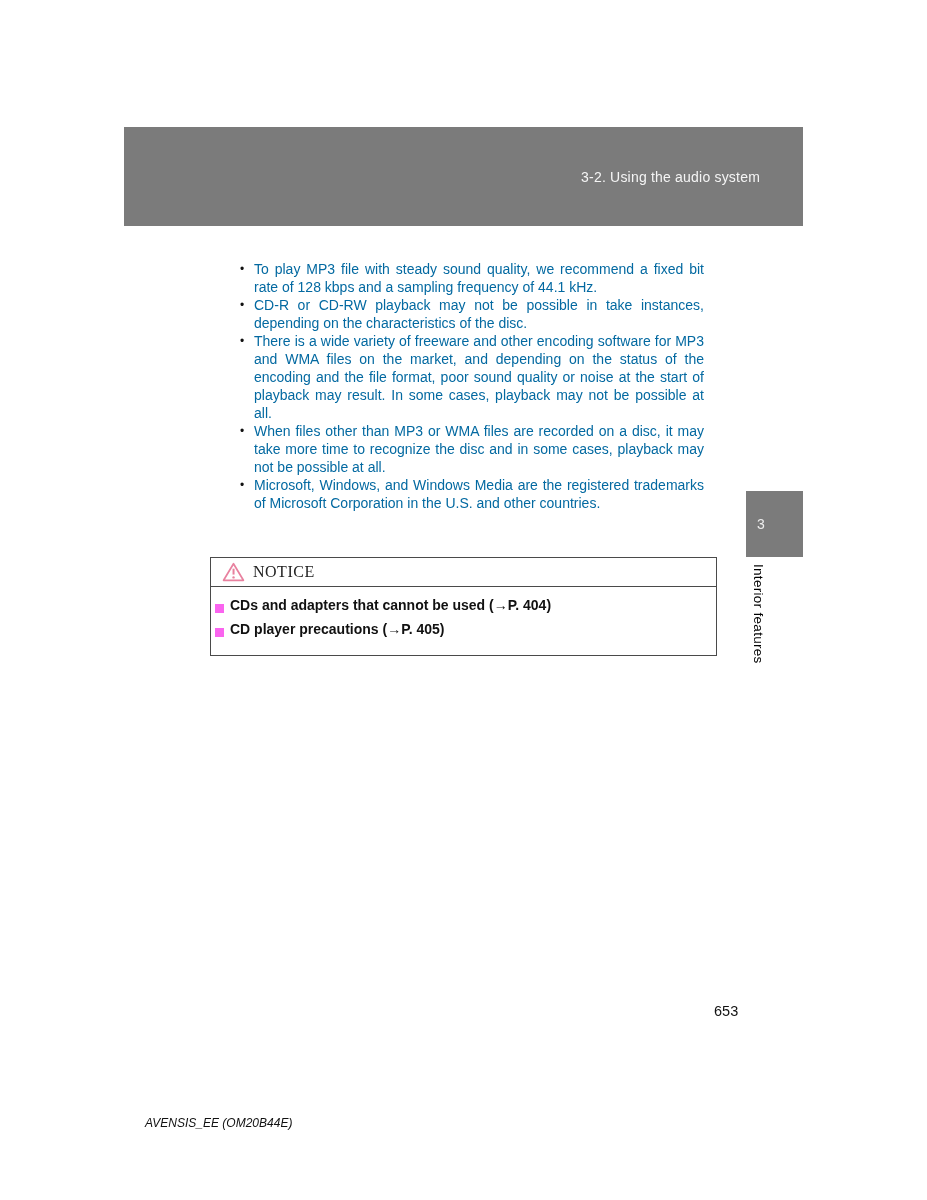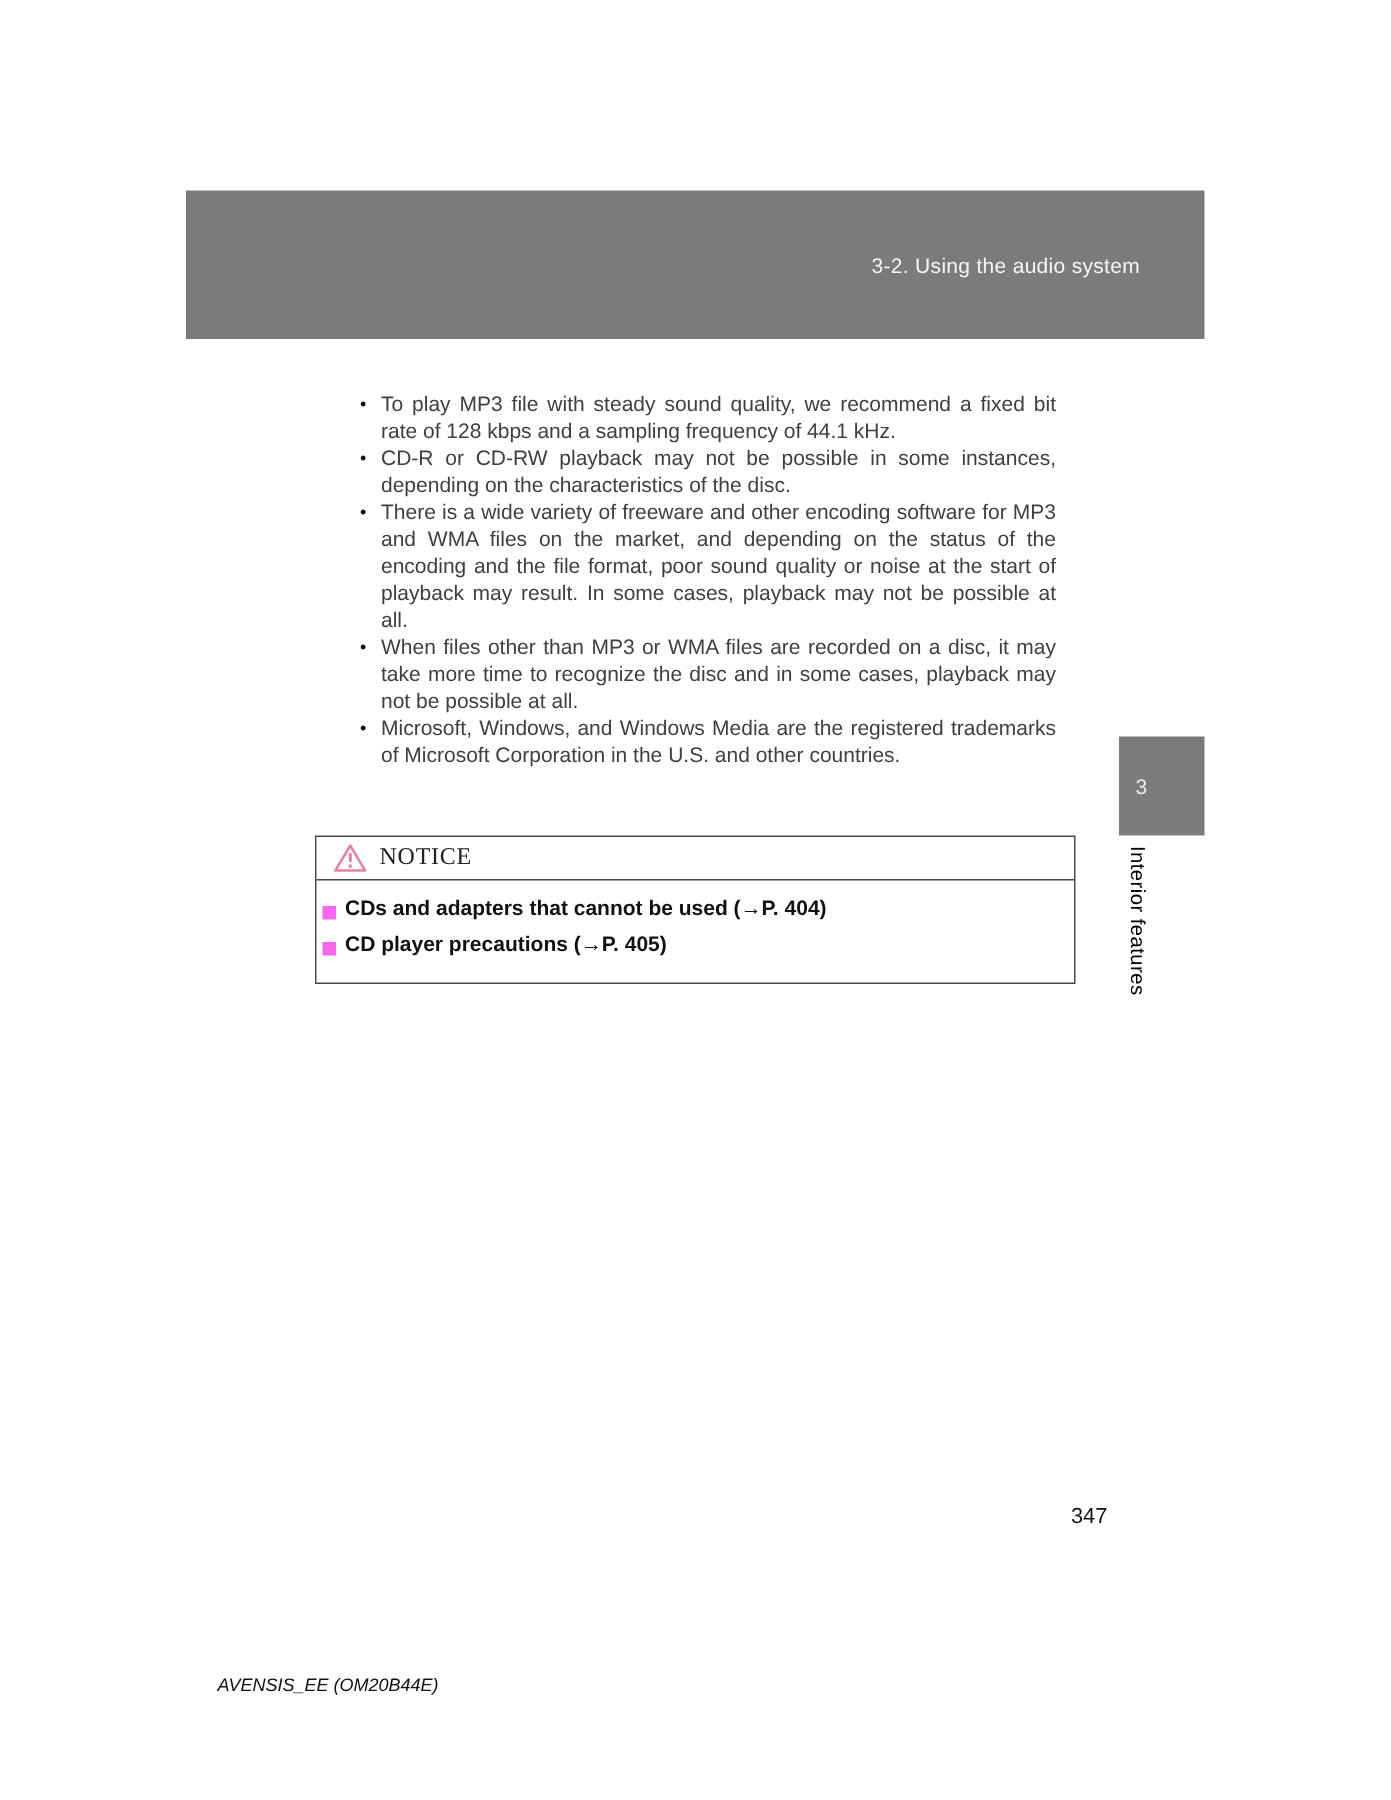--- a/index.html
+++ b/index.html
@@ -59,21 +59,21 @@
     width: 14px;
     font-size: 12px;
     line-height: 18px;
     color: #111;
   }
   .bullet-text {
     flex: 1;
     font-size: 14px;
     line-height: 18px;
     text-align: justify;
-    color: #404040;
+    color: #0369a1;
   }
 
   
   .notice-box {
     position: absolute;
     left: 210px; top: 557px;
     width: 507px; height: 99px;
     border: 1px solid #4a4a4a;
     background: #ffffff;
   }
@@ -157,21 +157,21 @@
   <div class="content">
     <div class="bullet-list">
 
         <div class="bullet-item">
           <span class="bullet-marker">•</span>
           <span class="bullet-text">To play MP3 file with steady sound quality, we recommend a fixed bit rate of 128 kbps and a sampling frequency of 44.1 kHz.</span>
         </div>
 
         <div class="bullet-item">
           <span class="bullet-marker">•</span>
-          <span class="bullet-text">CD-R or CD-RW playback may not be possible in some instances, depending on the characteristics of the disc.</span>
+          <span class="bullet-text">CD-R or CD-RW playback may not be possible in take instances, depending on the characteristics of the disc.</span>
         </div>
 
         <div class="bullet-item">
           <span class="bullet-marker">•</span>
           <span class="bullet-text">There is a wide variety of freeware and other encoding software for MP3 and WMA files on the market, and depending on the status of the encoding and the file format, poor sound quality or noise at the start of playback may result. In some cases, playback may not be possible at all.</span>
         </div>
 
         <div class="bullet-item">
           <span class="bullet-marker">•</span>
           <span class="bullet-text">When files other than MP3 or WMA files are recorded on a disc, it may take more time to recognize the disc and in some cases, playback may not be possible at all.</span>
@@ -205,16 +205,16 @@
           <span class="notice-item-text">CD player precautions (→P. 405)</span>
         </div>
       </div>
   </div>
 
   <div class="side-tab">
     <span class="side-tab-number">3</span>
   </div>
   <div class="side-label">Interior features</div>
 
-  <div class="page-number">347</div>
+  <div class="page-number">653</div>
   <div class="footer-code">AVENSIS_EE (OM20B44E)</div>
 
 </div>
 
 </body></html>

